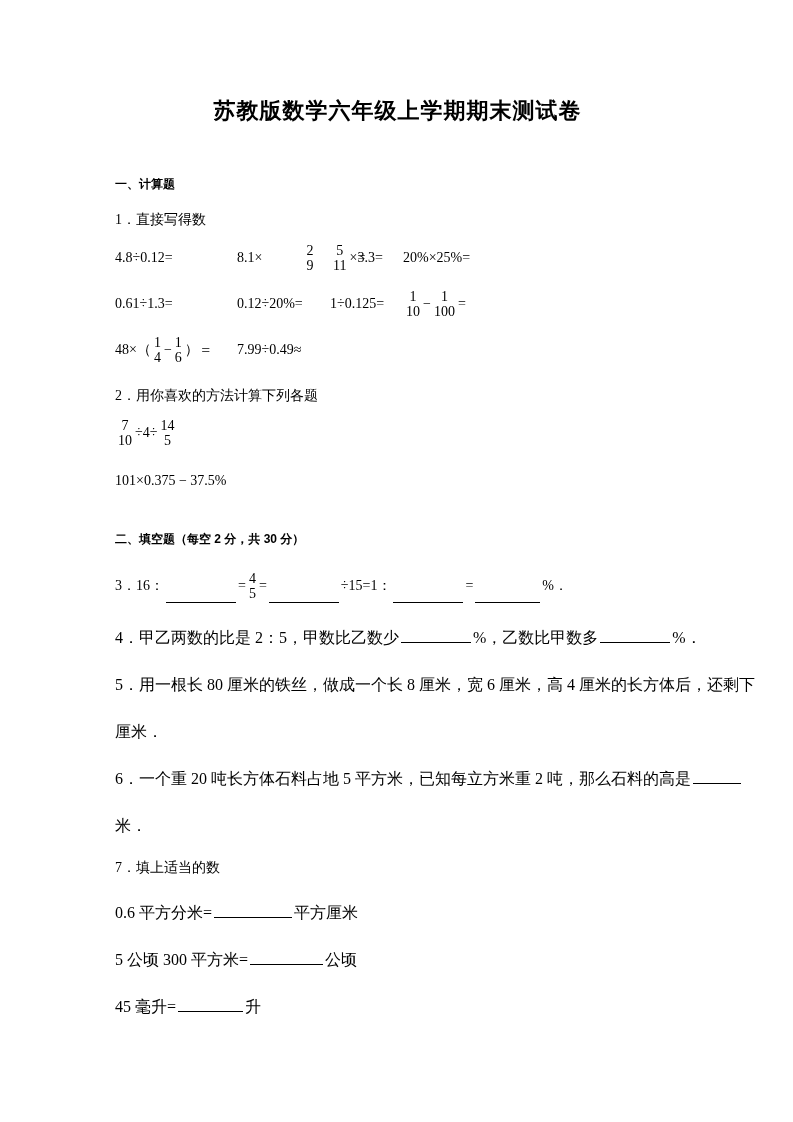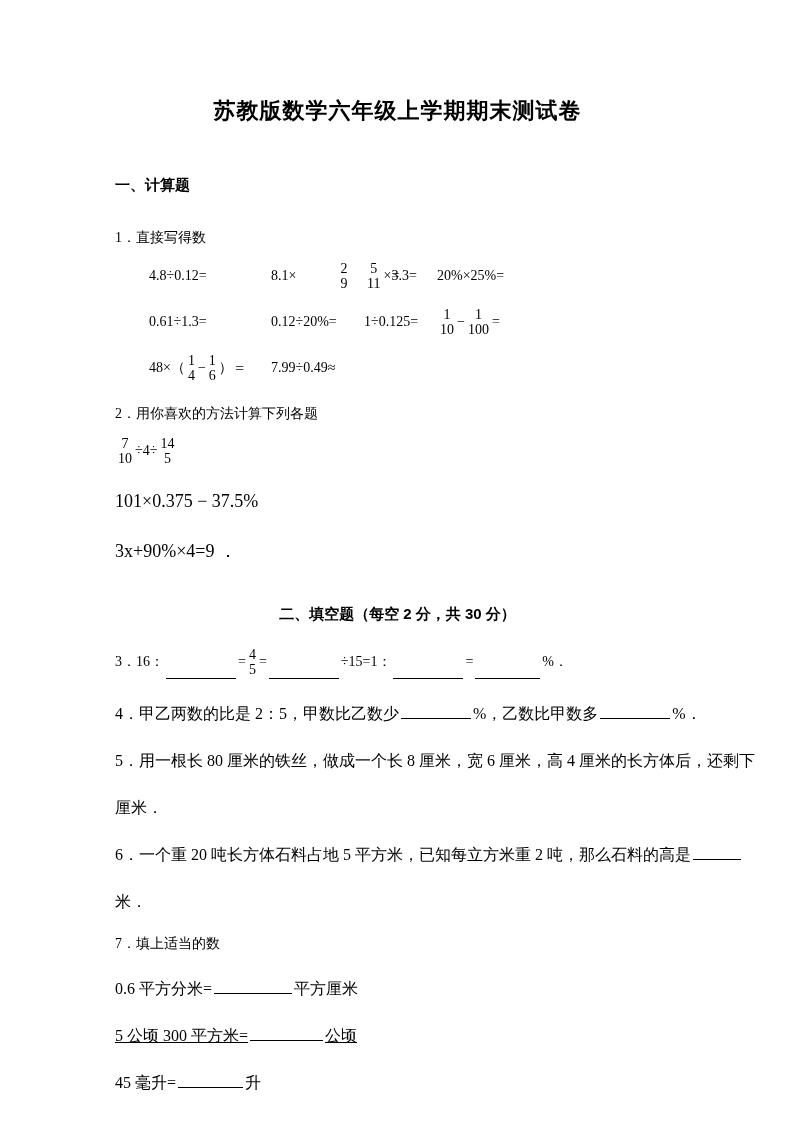--- a/index.html
+++ b/index.html
@@ -19,54 +19,53 @@
     font-family:"Liberation Sans", sans-serif;
     font-weight:bold;
     font-size:22px;
     text-align:center;
     margin:0 0 0 0;
     letter-spacing:1px;
   }
   .sec-heading {
     font-family:"Liberation Sans", sans-serif;
     font-weight:bold;
-    font-size:15px;
+    font-size:12px;
     margin:0;
   }
   .sec1-heading { margin-top:50px; }
-  .sec2-heading { margin-top:42px;text-align:center; }
+  .sec2-heading { margin-top:42px; }
 
   p { margin:0; }
-  .qlabel { margin-top:34px; font-size:14px; }
+  .qlabel { margin-top:18px; font-size:14px; }
 
   
   .calcrow {
     display:flex;
     height:46px;
     font-size:14px;
-    margin-left:34px;
   }
   .cell { display:inline-flex; align-items:center; white-space:nowrap; }
   .cw1 { width:122px; }
   .cw2 { width:93px;gap:41px; }
   .cw3 { width:73px; }
 
   .fr {
     display:inline-flex;
     flex-direction:column;
     align-items:center;
     line-height:15px;
     font-size:14px;
     padding:0 3px;
     text-align:center;
   }
 
   .expr-tall { display:inline-flex; align-items:center; height:44px; font-size:14px; }
   .m-t10 { margin-top:6px; }
-  .exprline { font-size:18px; }
+  .exprline { font-size:14px; }
 
   
   .blank {
     display:inline-block;
     border-bottom:1px solid #000;
     height:13px;
     vertical-align:baseline;
     margin:0 2px;
   }
   .w70 { width:70px; }
@@ -177,21 +176,20 @@
       </span>
       <span>÷4÷</span>
       <span class="fr">
         <span>14</span>
         <span>5</span>
       </span>
     </div>
 
     <p class="exprline" style="margin-top:18px;">101×0.375 − 37.5%</p>
 
-    <p class="exprline" style="margin-top:27px;">3x+90%×4=9 ．</p>
 
     
     <h2 class="sec-heading sec2-heading">二、填空题（每空 2 分，共 30 分）</h2>
 
     <div class="fill-flex" style="margin-top:16px; height:44px;">
       <span>3．16：</span>
       <span class="blank w70"></span>
       <span>=</span>
       <span class="fr">
         <span>4</span>
@@ -216,21 +214,21 @@
     <p class="fillline" style="margin-top:26px;">
       <span>6．一个重 20 吨长方体石料占地 5 平方米，已知每立方米重 2 吨，那么石料的高是</span><span class="blank w48"></span>
     </p>
     <p class="fillline" style="margin-top:26px;">米．</p>
 
     <p class="qlabel" style="margin-top:22px;">7．填上适当的数</p>
 
     <p class="fillline" style="margin-top:26px;">
       <span>0.6 平方分米=</span><span class="blank w78"></span><span>平方厘米</span>
     </p>
-    <p class="fillline" style="margin-top:26px;text-decoration:underline;">
+    <p class="fillline" style="margin-top:26px;">
       <span>5 公顷 300 平方米=</span><span class="blank w73"></span><span>公顷</span>
     </p>
     <p class="fillline" style="margin-top:26px;">
       <span>45 毫升=</span><span class="blank w65"></span><span>升</span>
     </p>
 
   </div>
 </div>
 
 </body></html>

